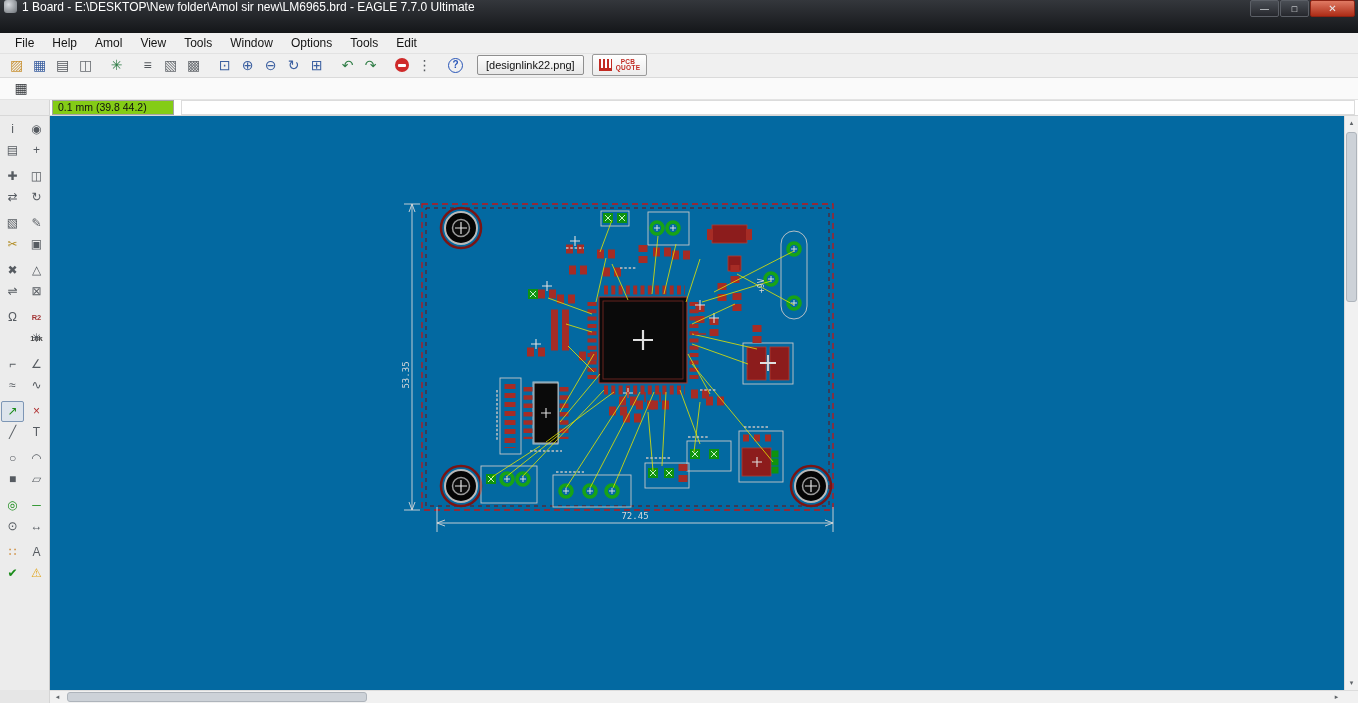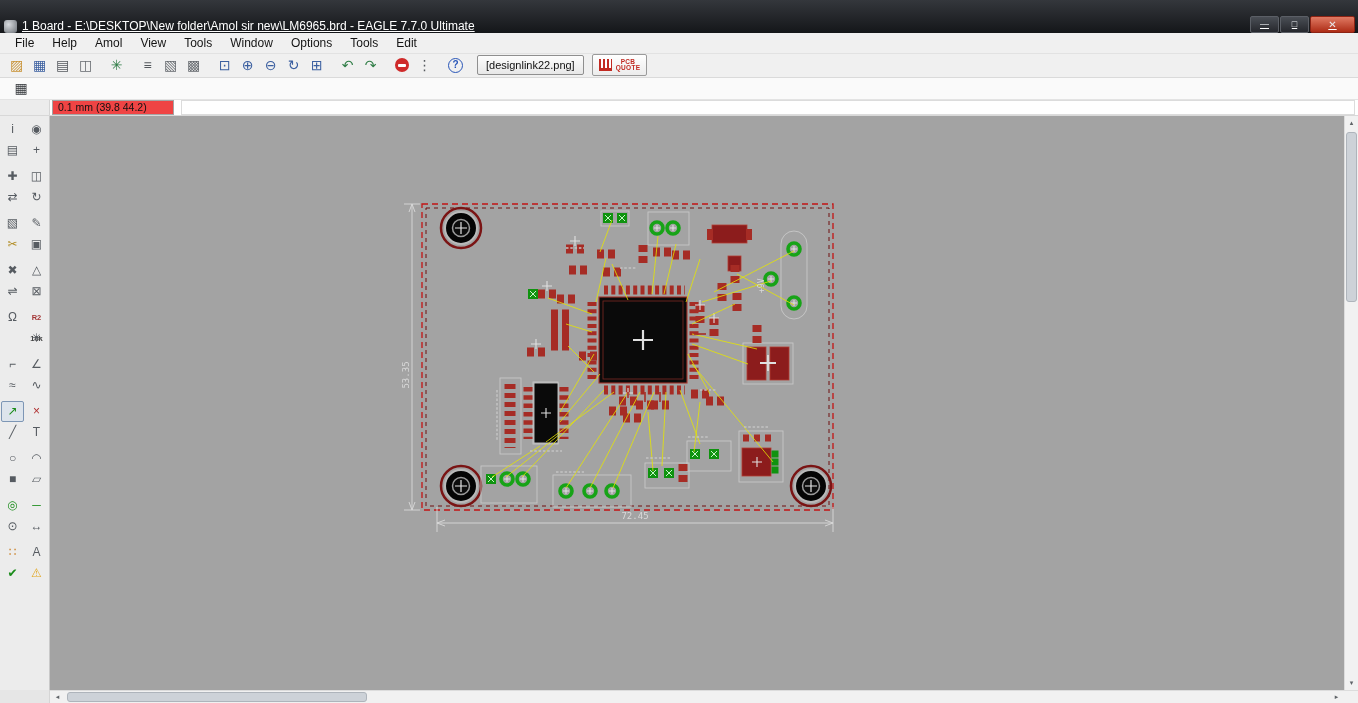--- a/index.html
+++ b/index.html
@@ -2,21 +2,21 @@
 <html><head>
 <meta charset="utf-8">
 <style>
   * { box-sizing: border-box; margin: 0; padding: 0; user-select: none; }
   html,body { width:1358px; height:703px; overflow:hidden; background:#fff;
     font-family:"Liberation Sans", sans-serif; }
   .window { width:1358px; height:703px; display:flex; flex-direction:column; }
 
   
   .titlebar { height:37px; background:linear-gradient(#34373c,#141619); display:flex;
-    align-items:flex-end; color:#fff; padding-left:4px;text-decoration:underline; }
+    align-items:flex-start; color:#fff; padding-left:4px; }
   .app-icon { width:13px; height:13px; border-radius:3px;
     background:radial-gradient(circle at 35% 35%, #d8dbdf, #6b7076); margin-right:5px; flex:0 0 auto; }
   .title-text { font-size:12px; white-space:nowrap; overflow:hidden; text-overflow:ellipsis; flex:1; }
   .win-controls { display:flex; margin-right:3px; }
   .win-btn { width:29px; height:17px; margin-left:1px; border:1px solid #5b5f66; border-radius:2px;
     background:linear-gradient(#4a4e55,#26282d); color:#e8eaed; font-size:9px;
     display:flex; align-items:center; justify-content:center; cursor:default; }
   .win-btn.close { width:45px; background:linear-gradient(#e07a63,#ad2c16); border-color:#8c2314; font-size:10px; }
 
   
@@ -51,35 +51,35 @@
 
   
   .row2 { height:25px; background:#fafafa; border-bottom:1px solid #e3e3e3; display:flex; align-items:center; }
   .grid-btn { width:22px; height:21px; margin-left:10px; border:none; background:transparent;
     font-size:14px; color:#35383c; display:flex; align-items:center; justify-content:center; }
 
   
   .coordbar { height:18px; background:#ffffff; display:flex; align-items:center;
     border-bottom:1px solid #d8d8d8; }
   .coord-left-pad { width:50px; height:100%; background:#ececec; border-right:1px solid #d5d5d5; }
-  .coordbox { height:15px; width:122px; border:1px solid #a5a5a5; background:#ef4444; font-size:10.5px;
+  .coordbox { height:15px; width:122px; border:1px solid #a5a5a5; background:#84cc16; font-size:10.5px;
     color:#111; padding:0 5px; display:flex; align-items:center; margin-left:2px; white-space:nowrap; }
   .cmdline { flex:1; height:15px; border:1px solid #dcdcdc; margin:0 3px 0 7px; font-size:11px;
     padding:0 3px; outline:none; font-family:"Liberation Sans",sans-serif; }
 
   
   .main { display:flex; height:574px; }
   .palette { width:50px; background:#ececec; border-right:1px solid #c9c9c9; display:grid;
     grid-template-columns:24px 24px; align-content:start; padding:3px 0 0 1px; }
   .tool { width:23px; height:21px; border:1px solid transparent; background:transparent;
     display:flex; align-items:center; justify-content:center; font-size:12px; color:#565b61; padding:0; }
   .tool .glyph.small { font-size:7.5px; font-weight:bold; }
   .tool.selected { background:#dde4ec; border:1px solid #7d96b5; border-radius:2px; }
   .tool-sep { grid-column:1 / 3; height:5px; }
-  .canvas { position:relative; flex:1; background:#a3a3a3; overflow:hidden; }
+  .canvas { position:relative; flex:1; background:#0369a1; overflow:hidden; }
   .canvas svg { display:block; }
 
   
   .vscroll { width:14px; background:#f1f1f1; border-left:1px solid #dcdcdc; display:flex;
     flex-direction:column; }
   .sb-arrow { height:14px; width:100%; font-size:7px; color:#606468; display:flex;
     align-items:center; justify-content:center; background:#f1f1f1; border:none; padding:0; }
   .v-track { flex:1; position:relative; }
   .v-thumb { position:absolute; top:2px; left:1px; right:1px; height:170px; background:#cdd2d8;
     border:1px solid #aeb4bb; border-radius:3px; }

